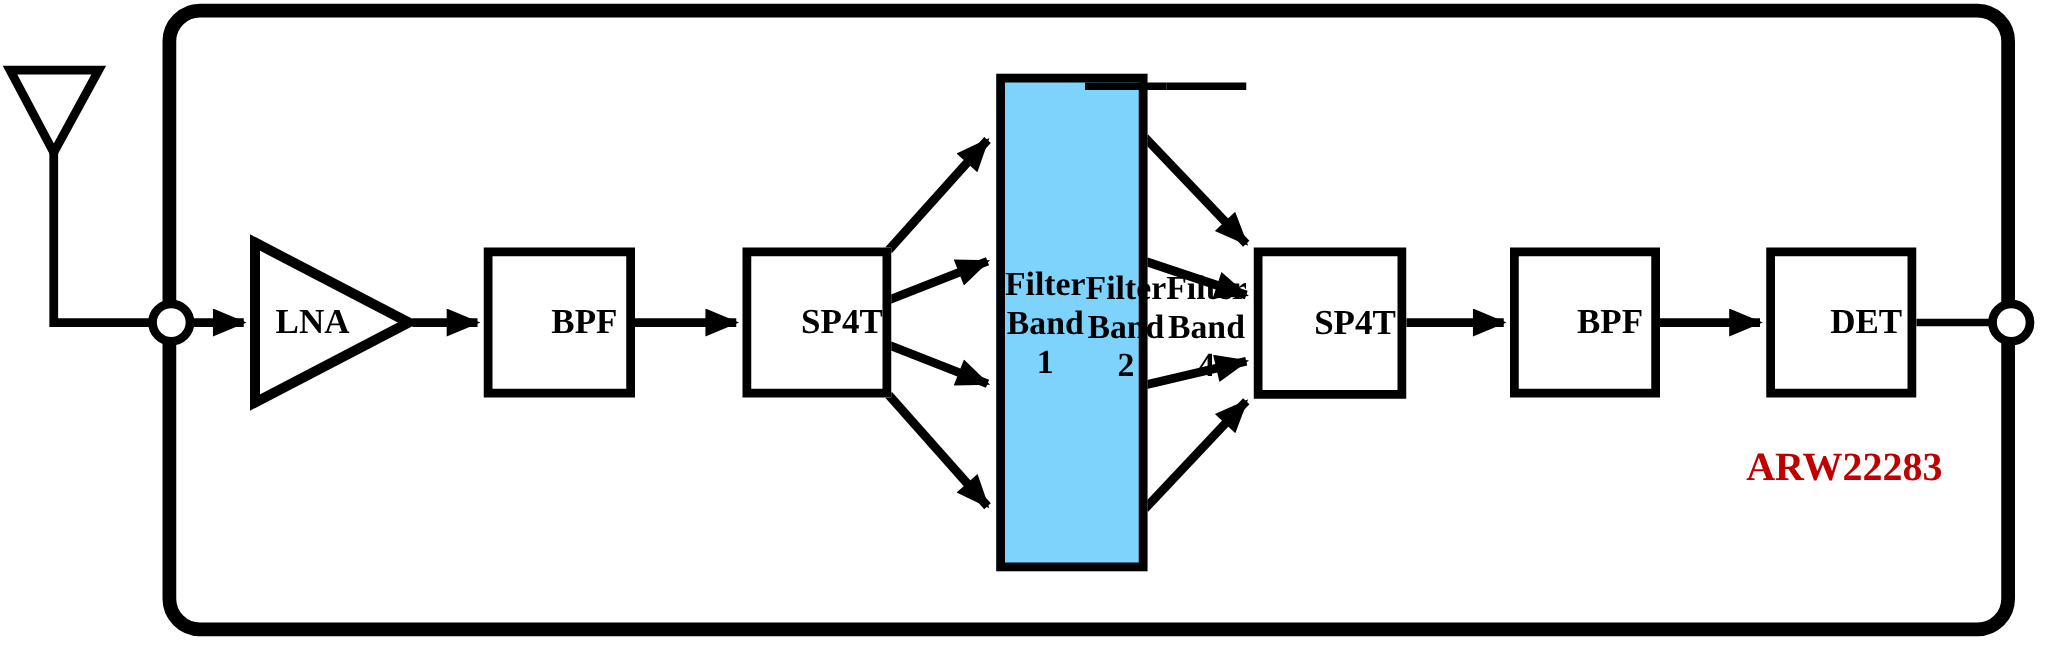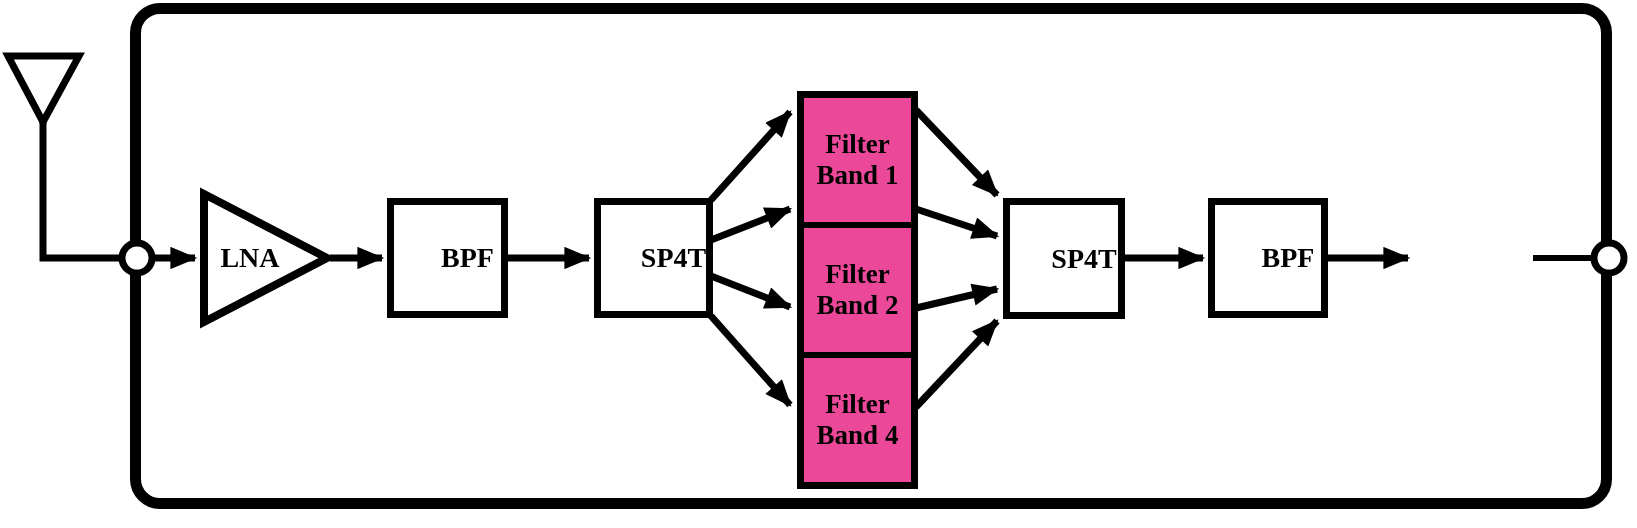--- a/index.html
+++ b/index.html
@@ -47,24 +47,22 @@
   .blk-sp4t-out{ left: 1003px; top: 198px; width: 122px; height: 121px; }
   .blk-bpf-out { left: 1208px; top: 198px; width: 120px; height: 120px; }
   .blk-det     { left: 1413px; top: 198px; width: 120px; height: 120px; }
   
   .filter-bank {
     position: absolute;
     left: 797px; top: 59px;
     width: 121px; height: 398px;
     box-sizing: border-box;
     border: 7px solid #000000;
-    background: #ec4899;
+    background: #7dd3fc;
     display: flex;
-    flex-direction: column;
-    margin-top: 32px;
   }
   .filter-cell {
     flex: 1 1 0;
     display: flex;
     flex-direction: column;
     align-items: center;
     justify-content: center;
     font-weight: bold;
     font-size: 27px;
     line-height: 31px;
@@ -168,15 +166,19 @@
   </div>
 
   <div class="block blk-sp4t-out">
     <span>SP4T</span>
   </div>
 
   <div class="block blk-bpf-out">
     <span>BPF</span>
   </div>
 
+  <div class="block blk-det">
+    <span>DET</span>
+  </div>
 
+  <div class="part-number">ARW22283</div>
 
 </div>
 
 </body></html>

